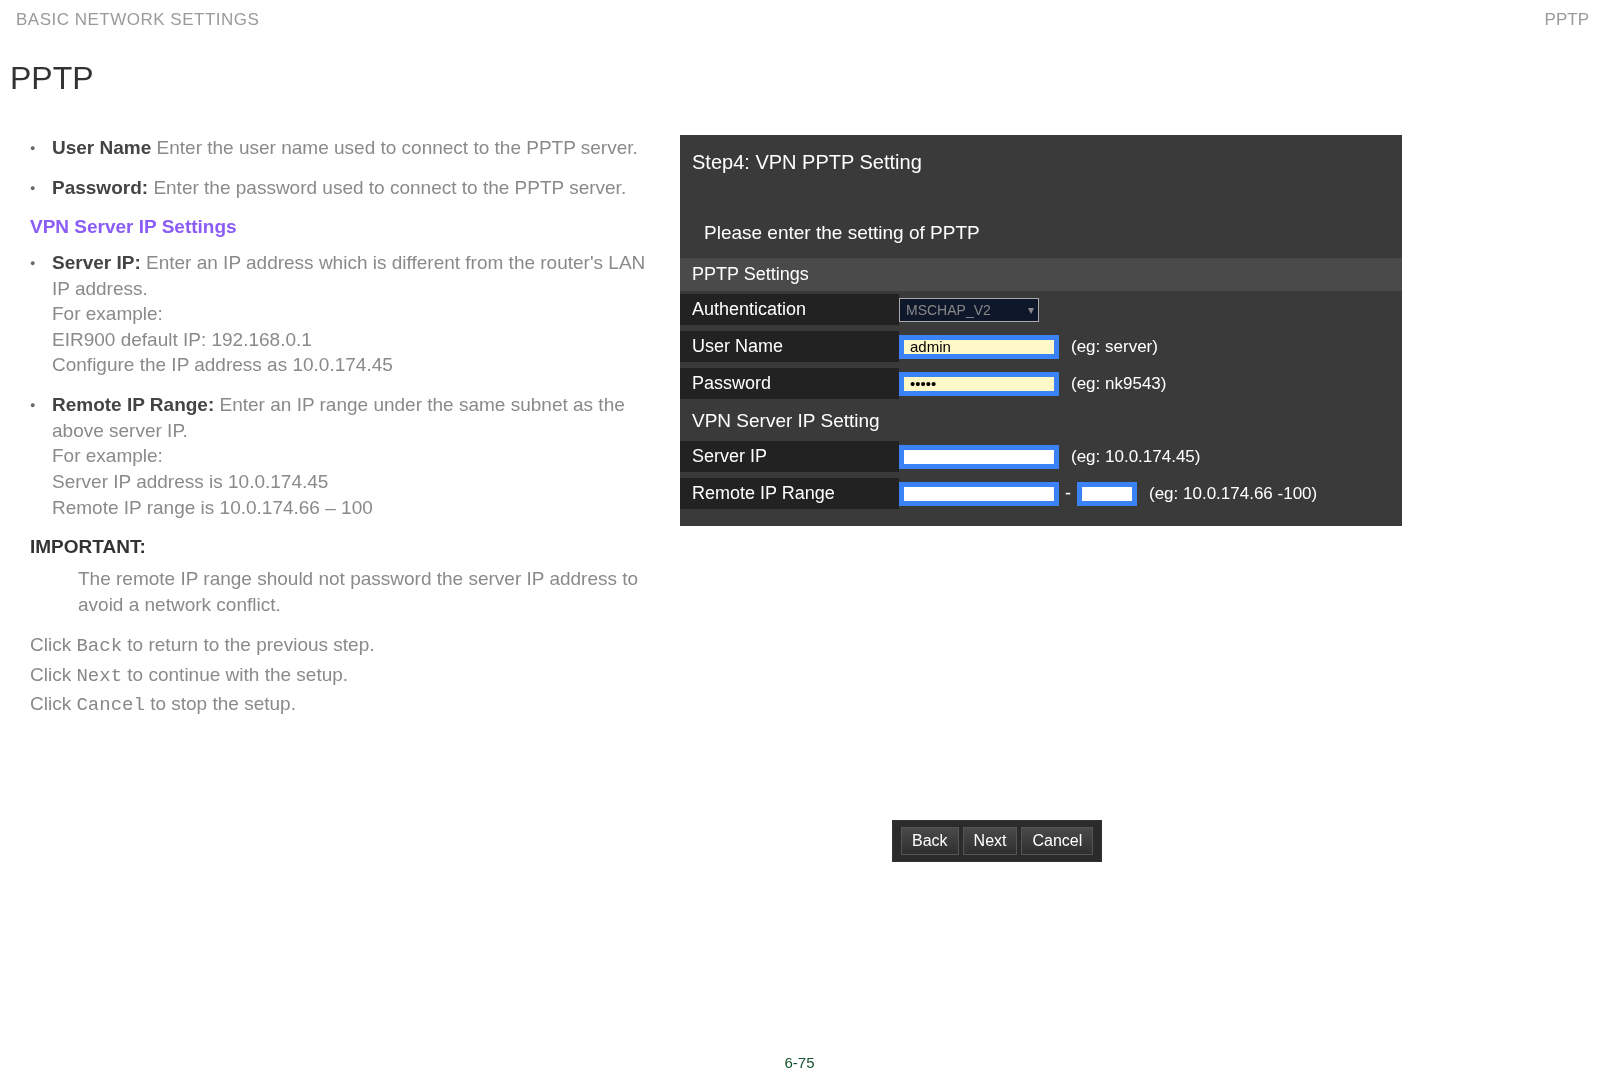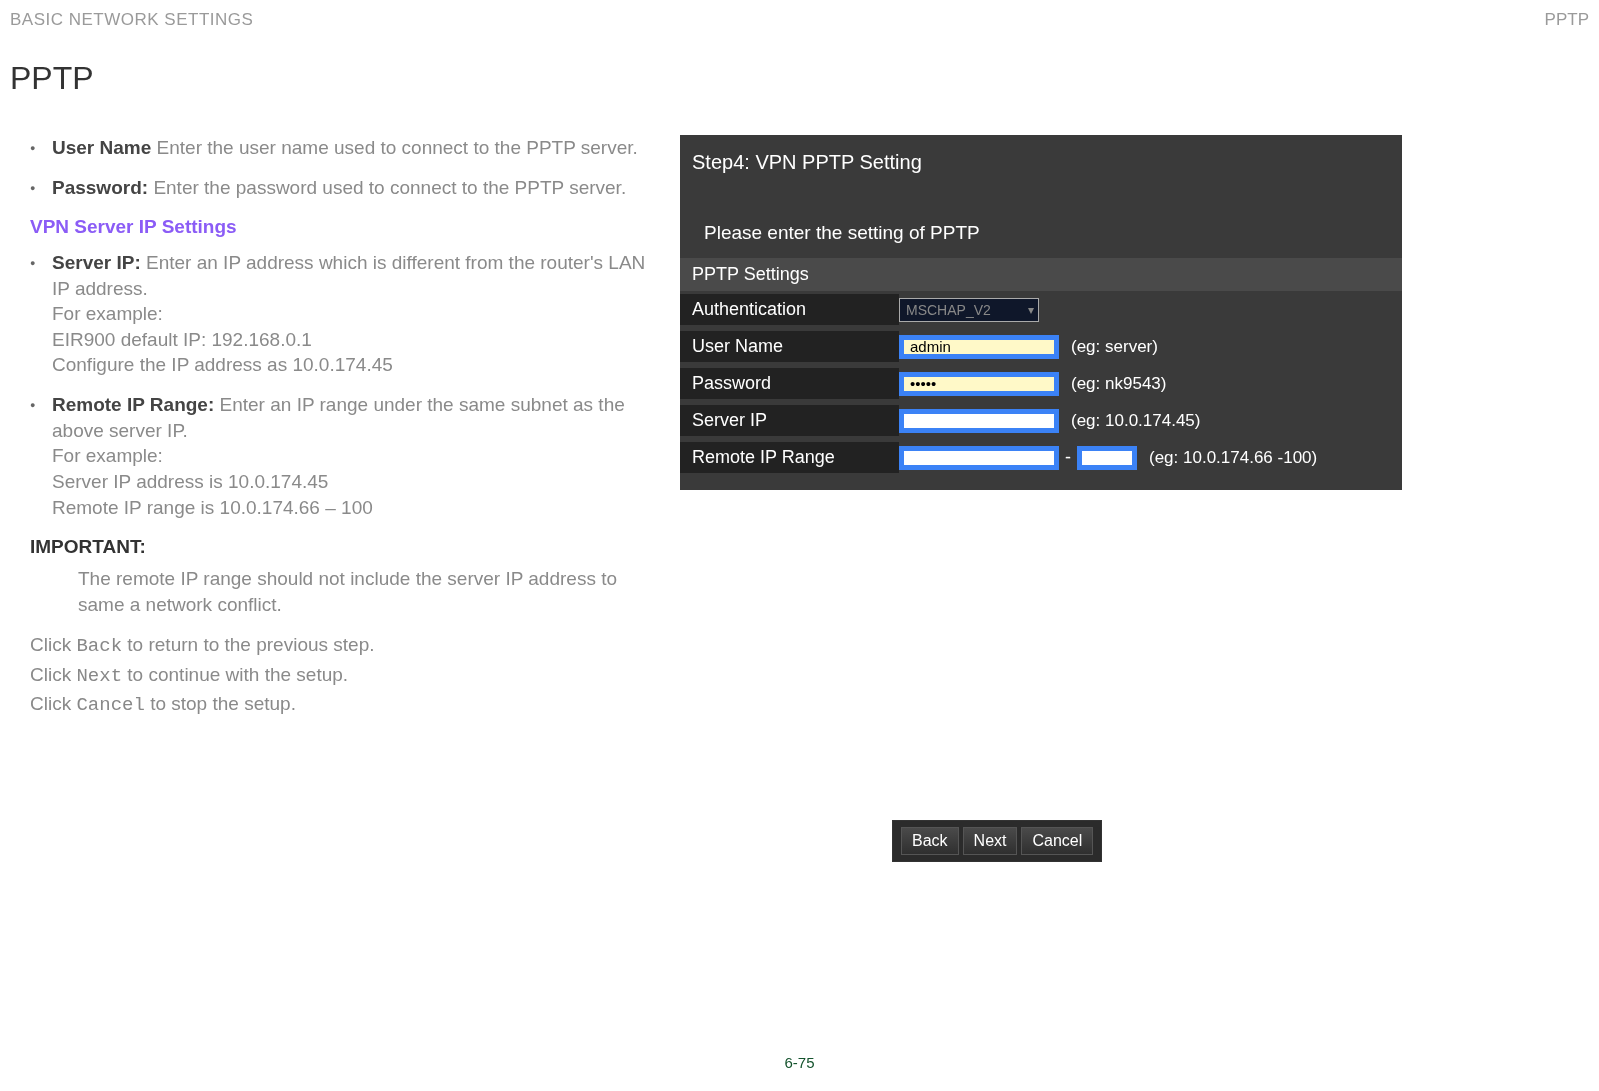--- a/index.html
+++ b/index.html
@@ -7,21 +7,21 @@
       font-family: Arial, Helvetica, sans-serif;
       background: #ffffff;
       width: 1599px;
       height: 1091px;
       position: relative;
       color: #333;
     }
     .header-left {
       position: absolute;
       top: 10px;
-      left: 10px;
+      left: 16px;
       font-size: 17px;
       color: #9a9a9a;
       font-variant: small-caps;
       letter-spacing: 0.5px;
     }
     .header-right {
       position: absolute;
       top: 10px;
       right: 10px;
       font-size: 17px;
@@ -187,21 +187,21 @@
       <span> </span>
       <span>Enter an IP range under the same subnet as the above server IP.</span><br>
       <span>For example:</span><br>
       <span>Server IP address is 10.0.174.45</span><br>
       <span>Remote IP range is 10.0.174.66 – 100</span>
     </li>
   </ul>
 
   <div class="important-block">
     <div class="important-label">IMPORTANT:</div>
-    <div class="important-text">The remote IP range should not include the server IP address to same a network conflict.</div>
+    <div class="important-text">The remote IP range should not password the server IP address to avoid a network conflict.</div>
   </div>
 
   <div class="footer-actions">
     <div>
       <span>Click </span><span class="mono">Back</span><span> to return to the previous step.</span>
     </div>
     <div>
       <span>Click </span><span class="mono">Next</span><span> to continue with the setup.</span>
     </div>
     <div>
@@ -235,20 +235,21 @@
   </div>
 
   <div class="shot-row shot-row-alt">
     <div class="lab-cell">Password</div>
     <div class="ctl">
       <input class="field-input" value="•••••" style="">
     </div>
     <div class="hint">(eg: nk9543)</div>
   </div>
 
+  <div class="shot-section-head" style="background:#3a3a3a; font-size:19px; padding:8px 12px 6px 12px;">VPN Server IP Setting</div>
 
   <div class="shot-row shot-row-alt">
     <div class="lab-cell">Server IP</div>
     <div class="ctl">
       <input class="field-input white" value="" style="">
     </div>
     <div class="hint">(eg: 10.0.174.45)</div>
   </div>
 
   <div class="shot-row shot-row-alt">

